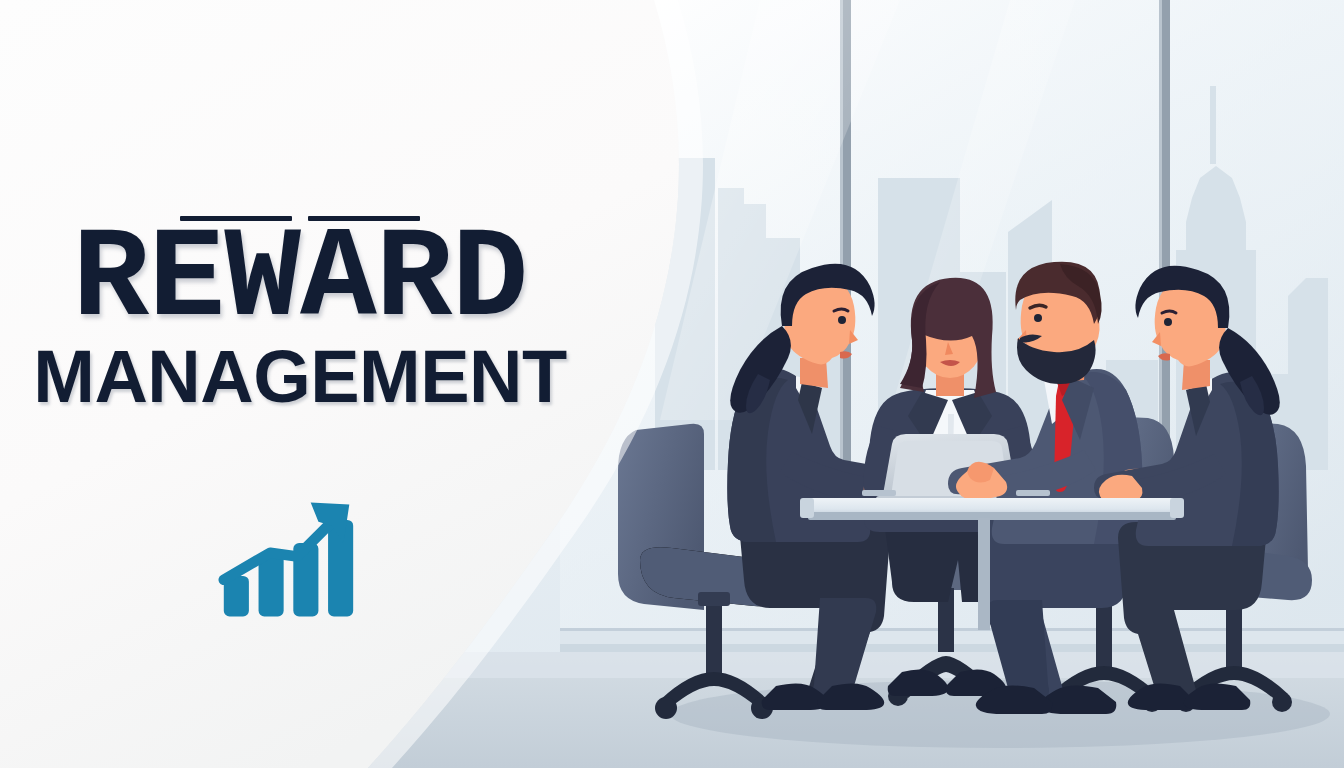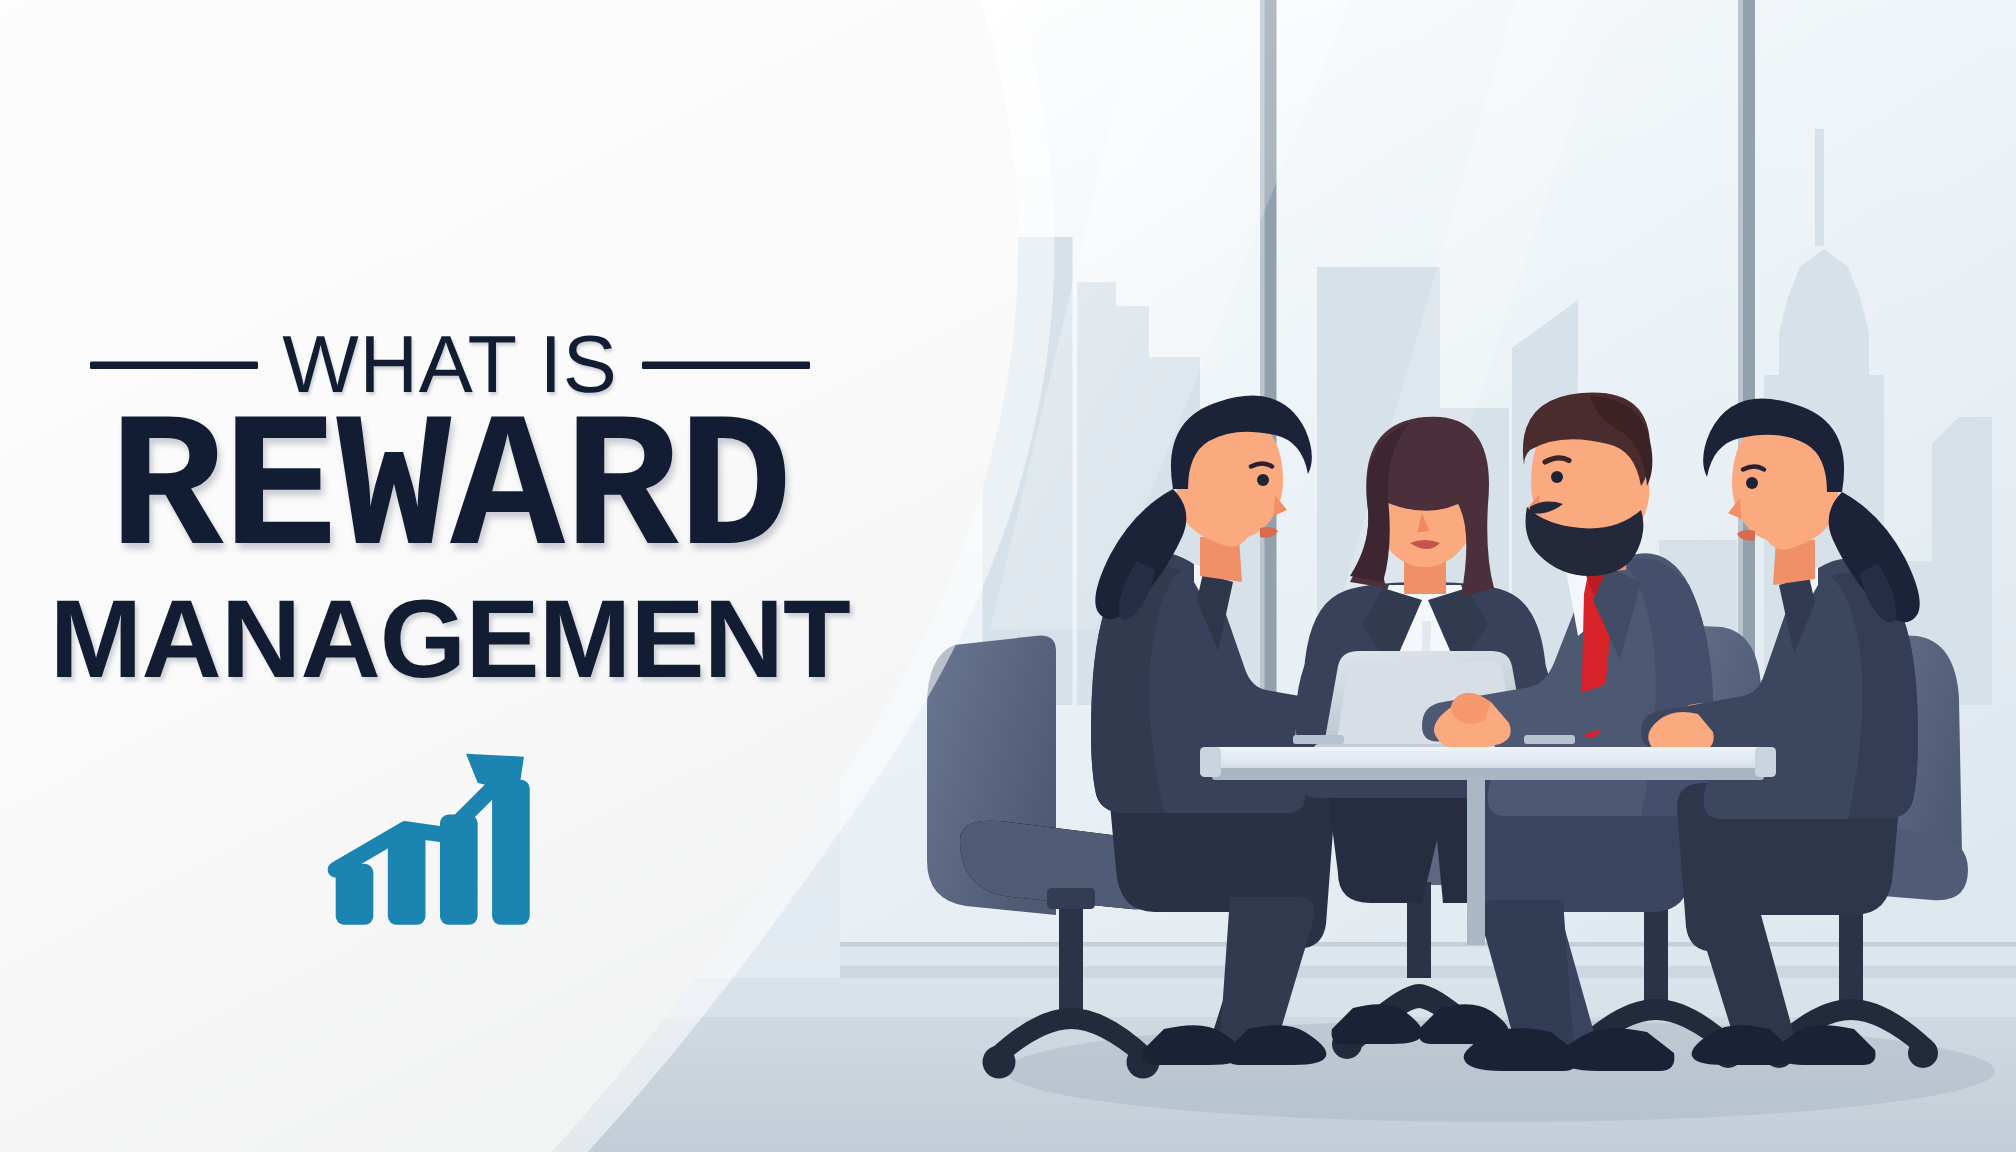--- a/index.html
+++ b/index.html
@@ -375,21 +375,20 @@
     </defs>
     <path d="M0,0 L654,0 C700,150 690,330 560,520 C470,650 420,710 368,768 L0,768 Z" fill="url(#gPanel2)"></path>
     <path d="M654,0 C700,150 690,330 560,520 C470,650 420,710 368,768 L392,768 C444,710 494,650 584,520 C714,330 724,150 678,0 Z" fill="#ffffff" opacity="0.55"></path>
   </svg>
 
   <div id="text-panel">
     <div id="title-group">
 
       <div class="eyebrow-row">
         <span class="rule"></span>
-        <span class="eyebrow">WHAT IS</span>
         <span class="rule"></span>
       </div>
 
       <div class="headline">REWARD</div>
 
       <div class="subline">MANAGEMENT</div>
     </div>
 
     <svg id="growth-icon" viewBox="0 0 145 125" xmlns="http://www.w3.org/2000/svg">
       <g fill="#1b84b0">

